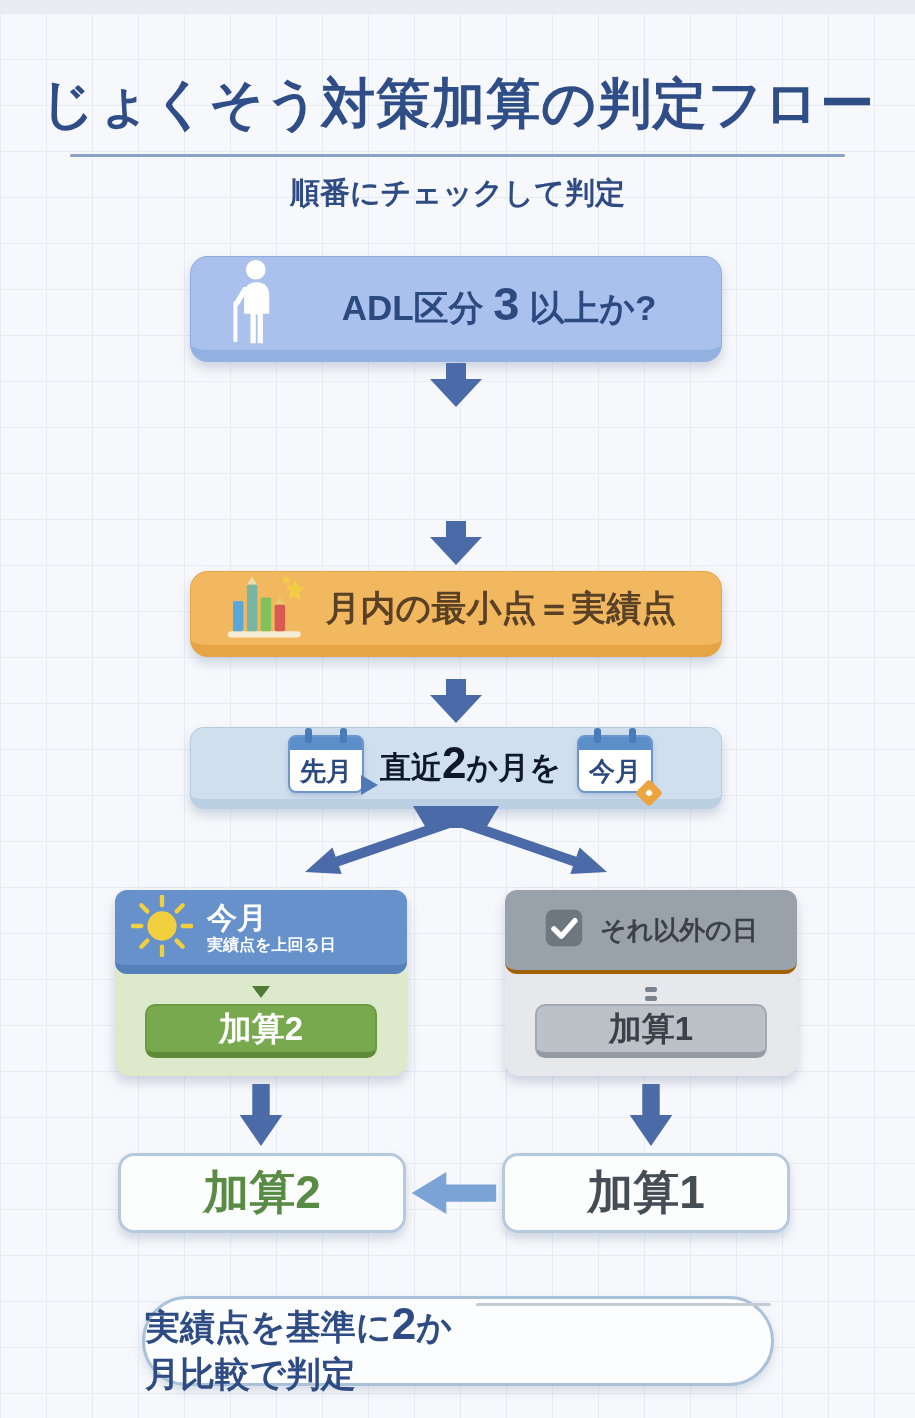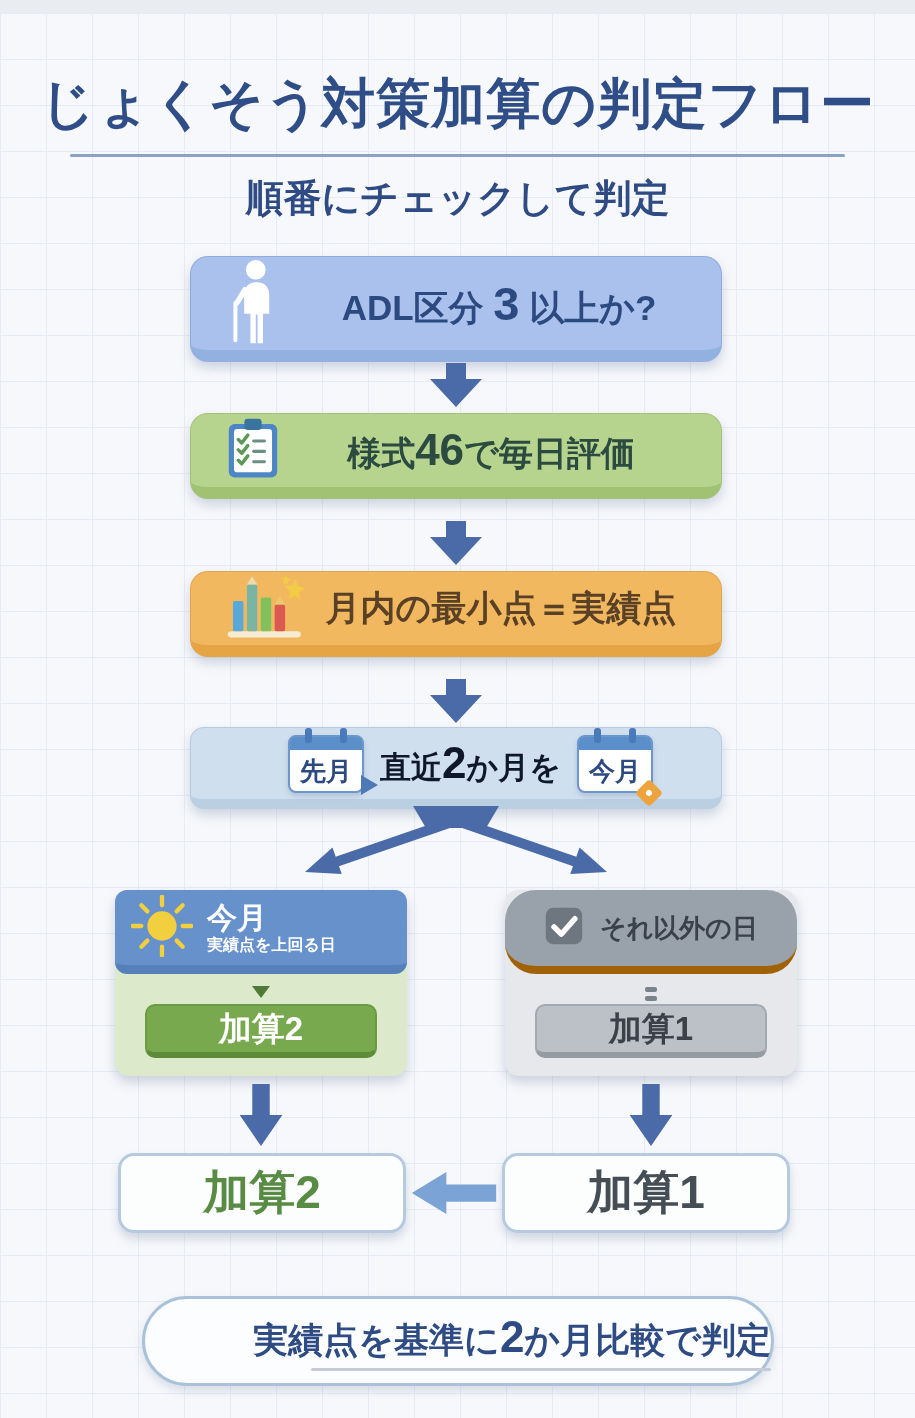--- a/index.html
+++ b/index.html
@@ -11,21 +11,21 @@
       linear-gradient(#e7ebf3 1px, transparent 1px),
       linear-gradient(90deg, #e7ebf3 1px, transparent 1px);
     background-size:46px 46px;
   }
   .abs{position:absolute;}
   
   #page-title{top:55px;left:0;width:100%;text-align:center;
     font-size:54px;font-weight:800;color:#2f4d87;letter-spacing:1px;}
   #title-underline{top:141px;left:70px;width:775px;height:3px;background:#8aa2c6;border-radius:2px;}
   #page-subtitle{top:160px;left:0;width:100%;text-align:center;
-    font-size:38px;font-weight:800;color:#2e4b84;}
+    font-size:30px;font-weight:800;color:#2e4b84;}
   
   .flow-box{position:absolute;left:190px;width:532px;
     box-shadow:0 6px 12px rgba(95,115,155,.28);
     display:flex;align-items:center;justify-content:center;}
   .box-icon{position:absolute;left:34px;top:50%;transform:translateY(-50%);}
   #step-adl{top:243px;height:106px;background:#a9c1ec;border-radius:18px;
     border:1.5px solid #8fabdc;border-bottom:12px solid #92b0e0;}
   #step-adl .txt{color:#2d4a80;font-size:35px;font-weight:800;padding-left:86px;}
   #step-form{top:400px;height:86px;background:#b7d48e;border-radius:18px;
     border:1.5px solid #a3c276;border-bottom:12px solid #a1c273;}
@@ -56,42 +56,42 @@
   .arrow-fill{fill:#4a6ba8;}
   .arrow-light{fill:#7ba3d6;}
   
   .card{position:absolute;top:877px;width:292px;height:186px;border-radius:14px;
     box-shadow:0 6px 12px rgba(95,115,155,.3);}
   #card-left{left:115px;background:#dceacb;}
   #card-right{left:505px;background:#e6e8eb;}
   .card-header{position:absolute;top:0;left:0;right:0;height:84px;border-radius:12px;
     display:flex;align-items:center;}
   #card-left .card-header{background:#6691cb;border-bottom:9px solid #5580ba;}
-  #card-right .card-header{background:#99a1ab;border-bottom:8px solid #a16207;justify-content:center;gap:16px;border-radius:31px;}
+  #card-right .card-header{background:#99a1ab;border-bottom:4px solid #a16207;justify-content:center;gap:16px;}
   .hdr-lines{margin-left:14px;line-height:1.15;}
   .hdr-line1{color:#fff;font-size:30px;font-weight:800;}
   .hdr-line2{color:#fff;font-size:16px;font-weight:800;}
   .hdr-right-txt{color:#3a414a;font-size:26px;font-weight:800;}
   .tri-down{position:absolute;left:50%;top:96px;transform:translateX(-50%);width:0;height:0;
     border-left:9px solid transparent;border-right:9px solid transparent;border-top:12px solid #4f7a37;}
   .dots{position:absolute;left:50%;transform:translateX(-50%);width:12px;height:5px;background:#7a828c;border-radius:2px;}
   .badge-btn{position:absolute;left:30px;top:114px;width:232px;height:54px;border-radius:10px;
     display:flex;align-items:center;justify-content:center;font-size:33px;font-weight:800;}
   #kasan2-button{background:#79a94e;border:2px solid #6a9a42;border-bottom:6px solid #5d8b38;color:#fff;}
   #kasan1-button{background:#bcc1c8;border:2px solid #a3a9b1;border-bottom:6px solid #959ba3;color:#3a4149;}
   
   .result{position:absolute;top:1140px;width:288px;height:80px;background:#fcfdfd;
     border:3px solid #b5cadf;border-radius:16px;box-shadow:0 6px 10px rgba(120,140,170,.3);
     display:flex;align-items:center;justify-content:center;font-size:46px;font-weight:800;}
   #result-kasan2{left:118px;color:#588c44;}
   #result-kasan1{left:502px;color:#454d55;}
   
   #footer-banner{left:142px;top:1283px;width:632px;height:90px;background:#fcfdfe;
     border:3px solid #a9c2da;border-radius:45px;box-shadow:0 5px 10px rgba(120,140,170,.25);
-    display:flex;flex-direction:column;align-items:flex-end;justify-content:center;}
+    display:flex;flex-direction:row;align-items:flex-start;justify-content:center;}
   #footer-text{color:#2e4b84;font-size:35px;font-weight:800;}
   #footer-underline{width:460px;height:3px;background:#c5cbd4;margin-top:4px;border-radius:2px;}
 </style>
 </head>
 <body>
 
 <div id="canvas">
 
   <div id="page-title" class="abs">じょくそう対策加算の判定フロー</div>
   <div id="title-underline" class="abs"></div>
@@ -108,39 +108,20 @@
     </span>
     <div class="txt">
       <span>ADL区分 </span><span class="num-lg">3</span><span> 以上か?</span>
     </div>
   </div>
 
   <svg class="arrow-svg" style="left:424px;top:350px;" width="64" height="44" viewBox="0 0 64 44">
     <polygon class="arrow-fill" points="22,0 42,0 42,16 58,16 32,44 6,16 22,16"></polygon>
   </svg>
 
-  <div id="step-form" class="flow-box">
-    <span class="box-icon">
-      <svg width="56" height="64" viewBox="0 0 64 74">
-        <rect x="4" y="8" width="56" height="62" rx="7" fill="#4d86c6"></rect>
-        <rect x="10" y="14" width="44" height="50" rx="4" fill="#ffffff"></rect>
-        <rect x="22" y="2" width="20" height="13" rx="4" fill="#38749d"></rect>
-        <circle cx="32" cy="5" r="2.5" fill="#38749d"></circle>
-        <path d="M15 26l4 4 7-9" stroke="#5a9a55" stroke-width="4" fill="none" stroke-linecap="round" stroke-linejoin="round"></path>
-        <path d="M15 38l4 4 7-9" stroke="#5a9a55" stroke-width="4" fill="none" stroke-linecap="round" stroke-linejoin="round"></path>
-        <path d="M15 50l4 4 7-9" stroke="#5a9a55" stroke-width="4" fill="none" stroke-linecap="round" stroke-linejoin="round"></path>
-        <rect x="31" y="26" width="16" height="3.5" rx="1.7" fill="#6b8f85"></rect>
-        <rect x="31" y="38" width="16" height="3.5" rx="1.7" fill="#6b8f85"></rect>
-        <rect x="31" y="50" width="16" height="3.5" rx="1.7" fill="#6b8f85"></rect>
-      </svg>
-    </span>
-    <div class="txt">
-      <span>様式</span><span class="num-md">46</span><span>で毎日評価</span>
-    </div>
-  </div>
 
   <svg class="arrow-svg" style="left:424px;top:508px;" width="64" height="44" viewBox="0 0 64 44">
     <polygon class="arrow-fill" points="22,0 42,0 42,16 58,16 32,44 6,16 22,16"></polygon>
   </svg>
 
   <div id="step-score" class="flow-box">
     <span class="box-icon">
       <svg width="82" height="66" viewBox="0 0 92 76">
         <rect x="2" y="66" width="84" height="7" rx="3.5" fill="#f6ecd4"></rect>
         <rect x="8" y="31" width="12" height="35" rx="2" fill="#58a9da"></rect>

